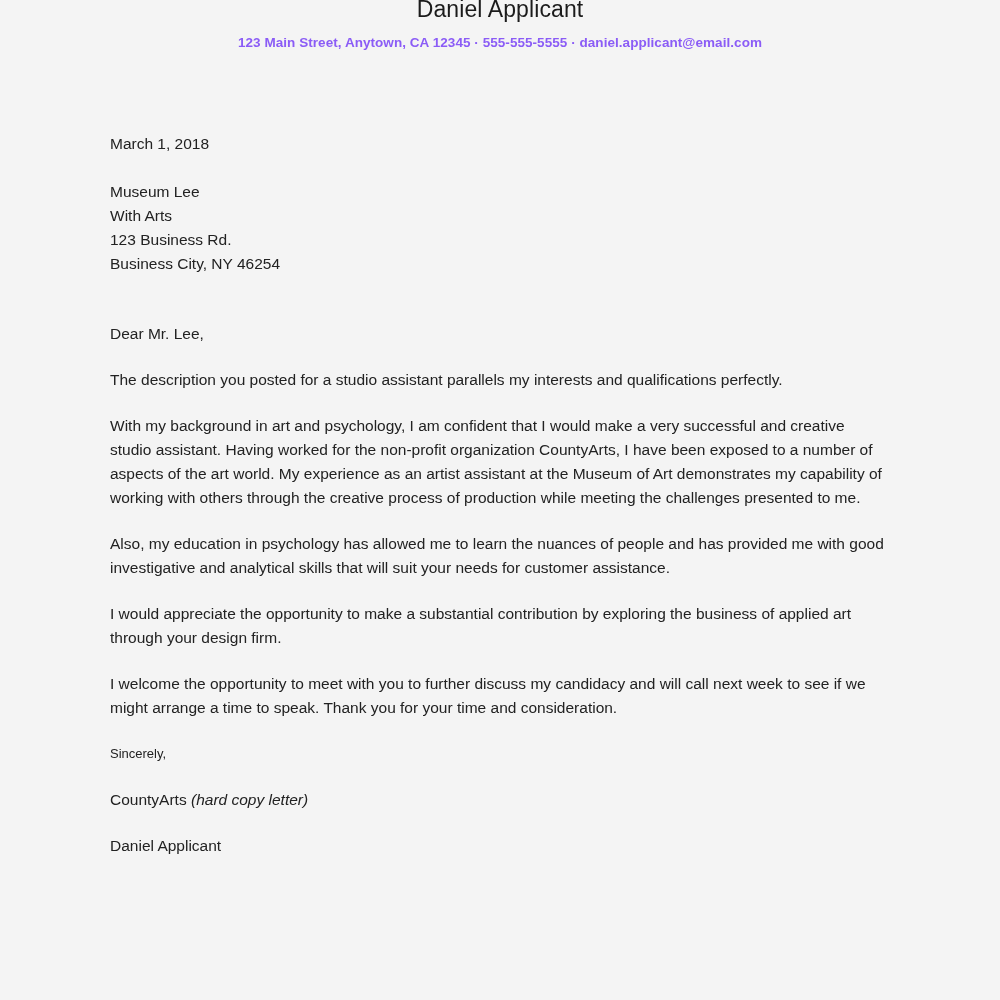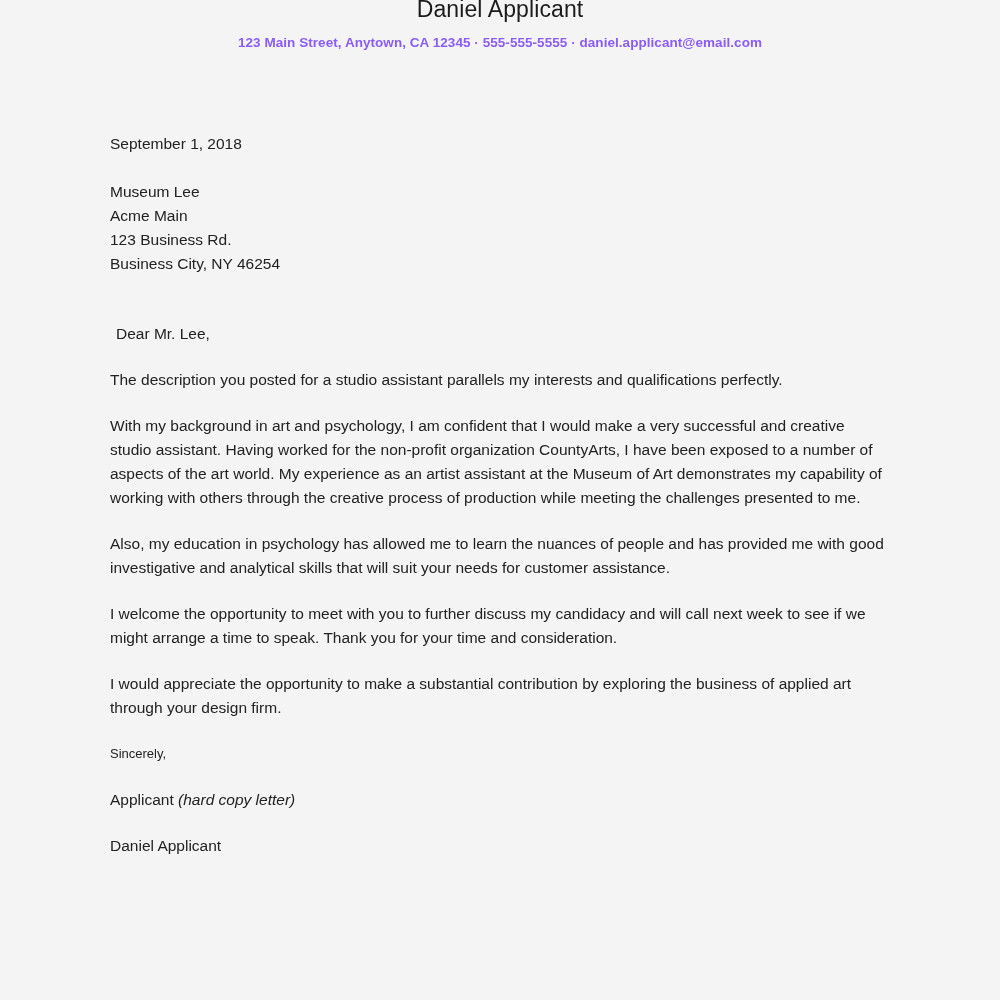--- a/index.html
+++ b/index.html
@@ -68,21 +68,21 @@
 
   .recipient {
     margin: 24px 0 0 0;
   }
   .recipient div {
     font-size: 15.5px;
     line-height: 24px;
   }
 
   .salutation {
-    margin: 46px 0 0 6px;
+    margin: 46px 0 0 0;
     font-size: 15.5px;
     line-height: 24px;
   }
 
   .body-para {
     margin: 22px 0 0 0;
     font-size: 15.5px;
     line-height: 24px;
     text-align: left;
   }
@@ -113,43 +113,43 @@
 
 <div class="page">
 
   <header class="letterhead">
     <h1 class="letterhead-name">Daniel Applicant</h1>
     <div class="letterhead-contact">123 Main Street, Anytown, CA 12345 · 555-555-5555 · daniel.applicant@email.com</div>
   </header>
 
   <main class="letter">
 
-    <div class="date-line">September 1, 2018</div>
+    <div class="date-line">March 1, 2018</div>
 
     <div class="recipient">
       <div>Museum Lee</div>
-      <div>Acme Main</div>
+      <div>With Arts</div>
       <div>123 Business Rd.</div>
       <div>Business City, NY 46254</div>
     </div>
 
     <p class="salutation">Dear Mr. Lee,</p>
 
     <p class="body-para">The description you posted for a studio assistant parallels my interests and qualifications perfectly.</p>
 
     <p class="body-para">With my background in art and psychology, I am confident that I would make a very successful and creative studio assistant. Having worked for the non-profit organization CountyArts, I have been exposed to a number of aspects of the art world. My experience as an artist assistant at the Museum of Art demonstrates my capability of working with others through the creative process of production while meeting the challenges presented to me.</p>
 
     <p class="body-para">Also, my education in psychology has allowed me to learn the nuances of people and has provided me with good investigative and analytical skills that will suit your needs for customer assistance.</p>
 
+    <p class="body-para">I would appreciate the opportunity to make a substantial contribution by exploring the business of applied art through your design firm.</p>
+
     <p class="body-para">I welcome the opportunity to meet with you to further discuss my candidacy and will call next week to see if we might arrange a time to speak. Thank you for your time and consideration.</p>
-
-    <p class="body-para">I would appreciate the opportunity to make a substantial contribution by exploring the business of applied art through your design firm.</p>
 
     <p class="closing">Sincerely,</p>
 
     <p class="signature-line">
-      <span>Applicant</span><span>&nbsp;</span><span class="signature-note">(hard copy letter)</span>
+      <span>CountyArts</span><span>&nbsp;</span><span class="signature-note">(hard copy letter)</span>
     </p>
 
     <p class="signer-name">Daniel Applicant</p>
 
   </main>
 </div>
 
 </body></html>

